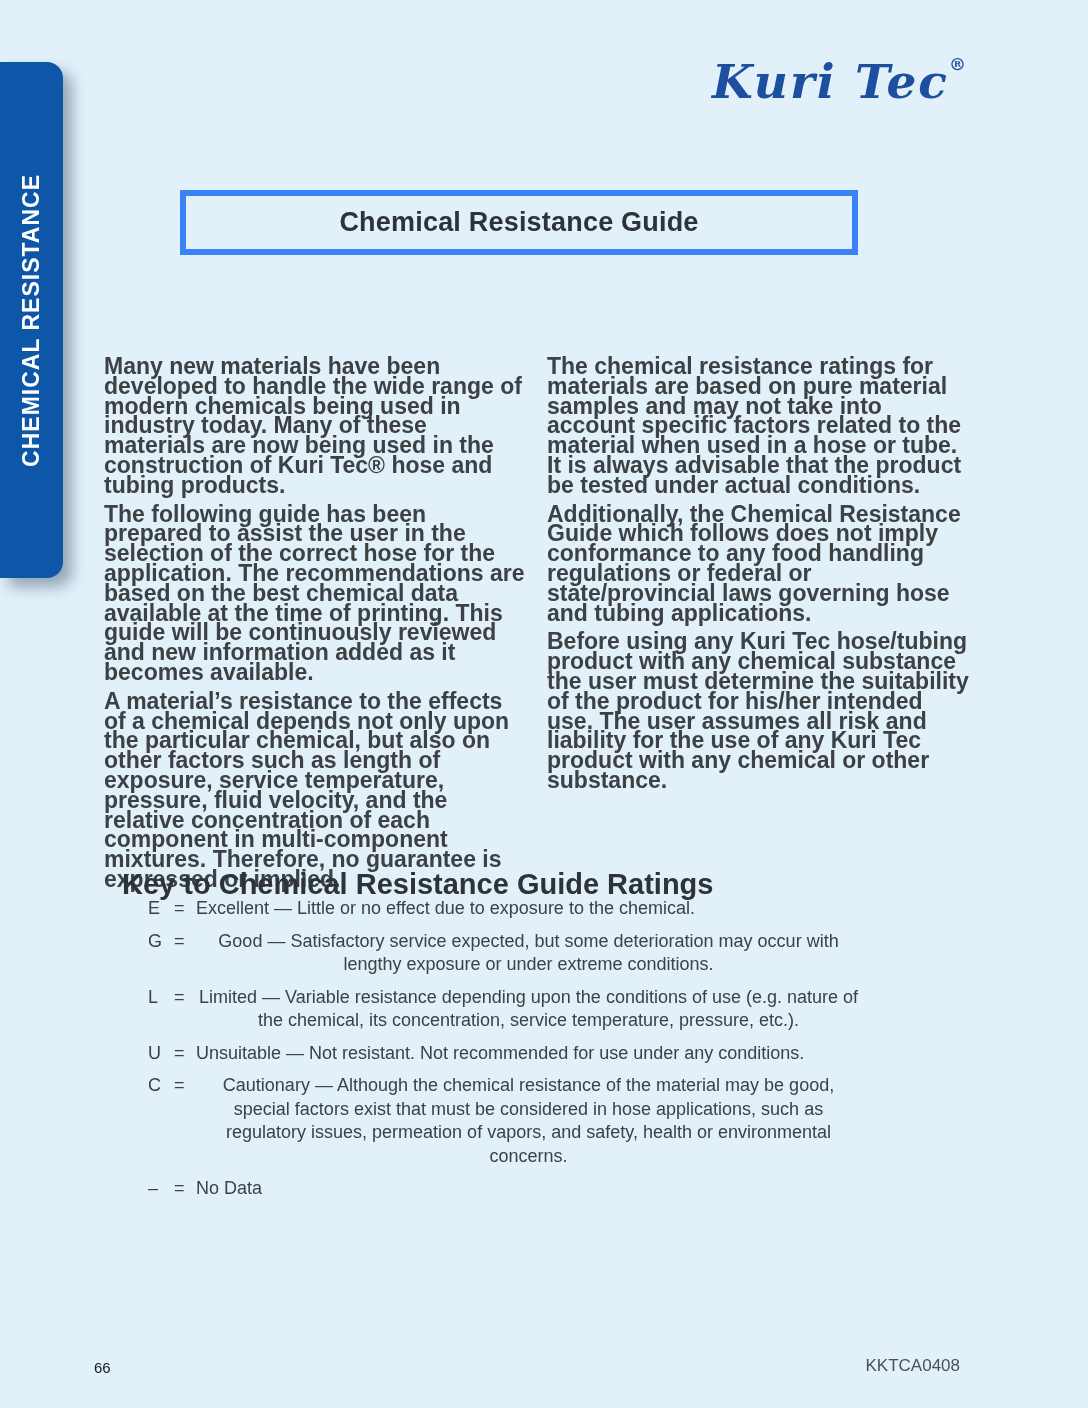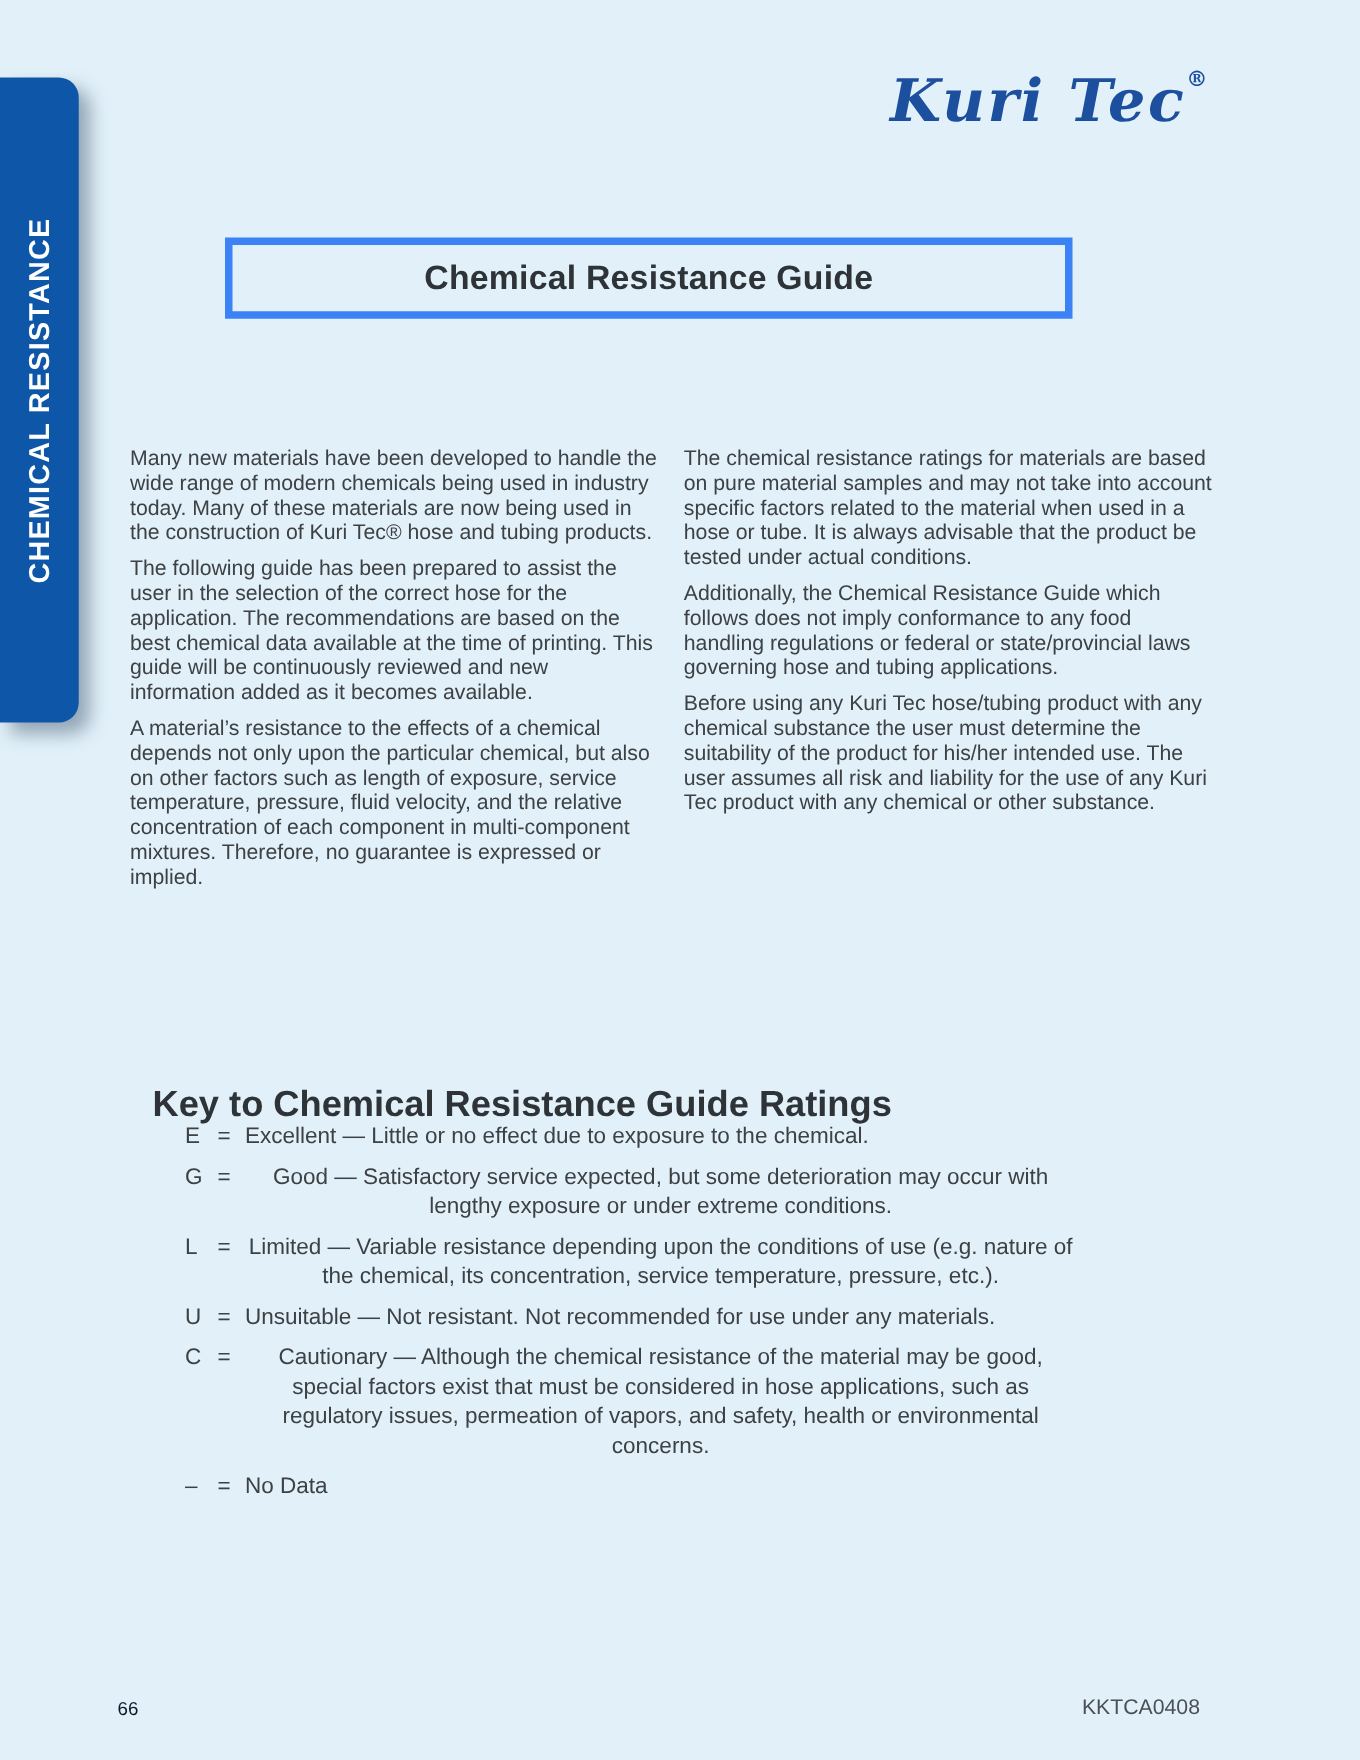--- a/index.html
+++ b/index.html
@@ -22,21 +22,21 @@
 
   
   .title-box{position:absolute;left:180px;top:190px;width:666px;height:53px;
              border:6px solid #3b82f6;display:flex;align-items:center;justify-content:center;}
   .title-box h1{margin:0;font-size:27px;color:var(--title-dark,#2e3337);letter-spacing:.2px;
                 font-family:"Liberation Sans",sans-serif;}
 
   
   .columns{position:absolute;left:104px;top:357px;width:866px;display:flex;gap:20px;}
   .col{flex:1;}
-  .col p{margin:0 0 9px 0;font-size:17px;line-height:19.8px;color:var(--text-dark,#3d4144);}
+  .col p{margin:0 0 9px 0;font-size:23px;line-height:19.8px;color:var(--text-dark,#3d4144);font-weight:bold;}
 
   
   .key-heading{position:absolute;left:104px;top:850px;width:866px;margin:18px;text-align:left;
                font-size:29px;color:var(--title-dark,#2e3337);font-family:"Liberation Sans",sans-serif;}
   .ratings{position:absolute;left:148px;top:897px;width:830px;}
   .rating-row{display:flex;margin-bottom:9px;font-size:18px;line-height:23.5px;
               color:var(--text-dark,#3d4144);}
   .rating-sym{width:26px;flex:none;}
   .rating-eq{width:22px;flex:none;}
   .rating-desc{max-width:665px;text-align:center;}
@@ -89,21 +89,21 @@
       <span class="rating-desc">Good — Satisfactory service expected, but some deterioration may occur with lengthy exposure or under extreme conditions.</span>
     </div>
     <div class="rating-row">
       <span class="rating-sym">L</span>
       <span class="rating-eq">=</span>
       <span class="rating-desc">Limited — Variable resistance depending upon the conditions of use (e.g. nature of the chemical, its concentration, service temperature, pressure, etc.).</span>
     </div>
     <div class="rating-row">
       <span class="rating-sym">U</span>
       <span class="rating-eq">=</span>
-      <span class="rating-desc">Unsuitable — Not resistant. Not recommended for use under any materials.</span>
+      <span class="rating-desc">Unsuitable — Not resistant. Not recommended for use under any conditions.</span>
     </div>
     <div class="rating-row">
       <span class="rating-sym">C</span>
       <span class="rating-eq">=</span>
       <span class="rating-desc">Cautionary — Although the chemical resistance of the material may be good, special factors exist that must be considered in hose applications, such as regulatory issues, permeation of vapors, and safety, health or environmental concerns.</span>
     </div>
     <div class="rating-row">
       <span class="rating-sym">–</span>
       <span class="rating-eq">=</span>
       <span class="rating-desc">No Data</span>

